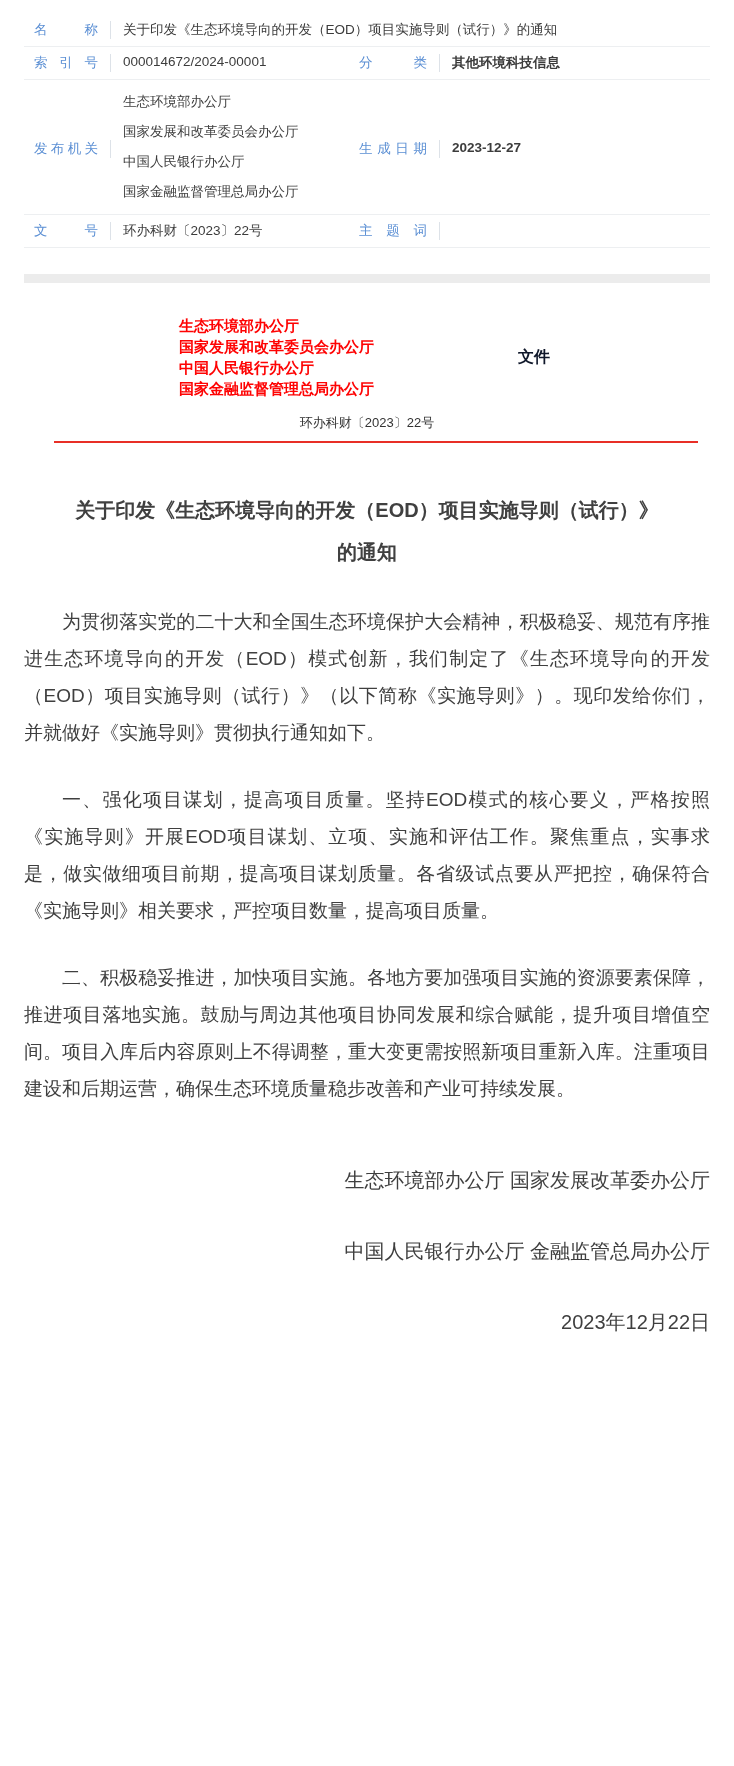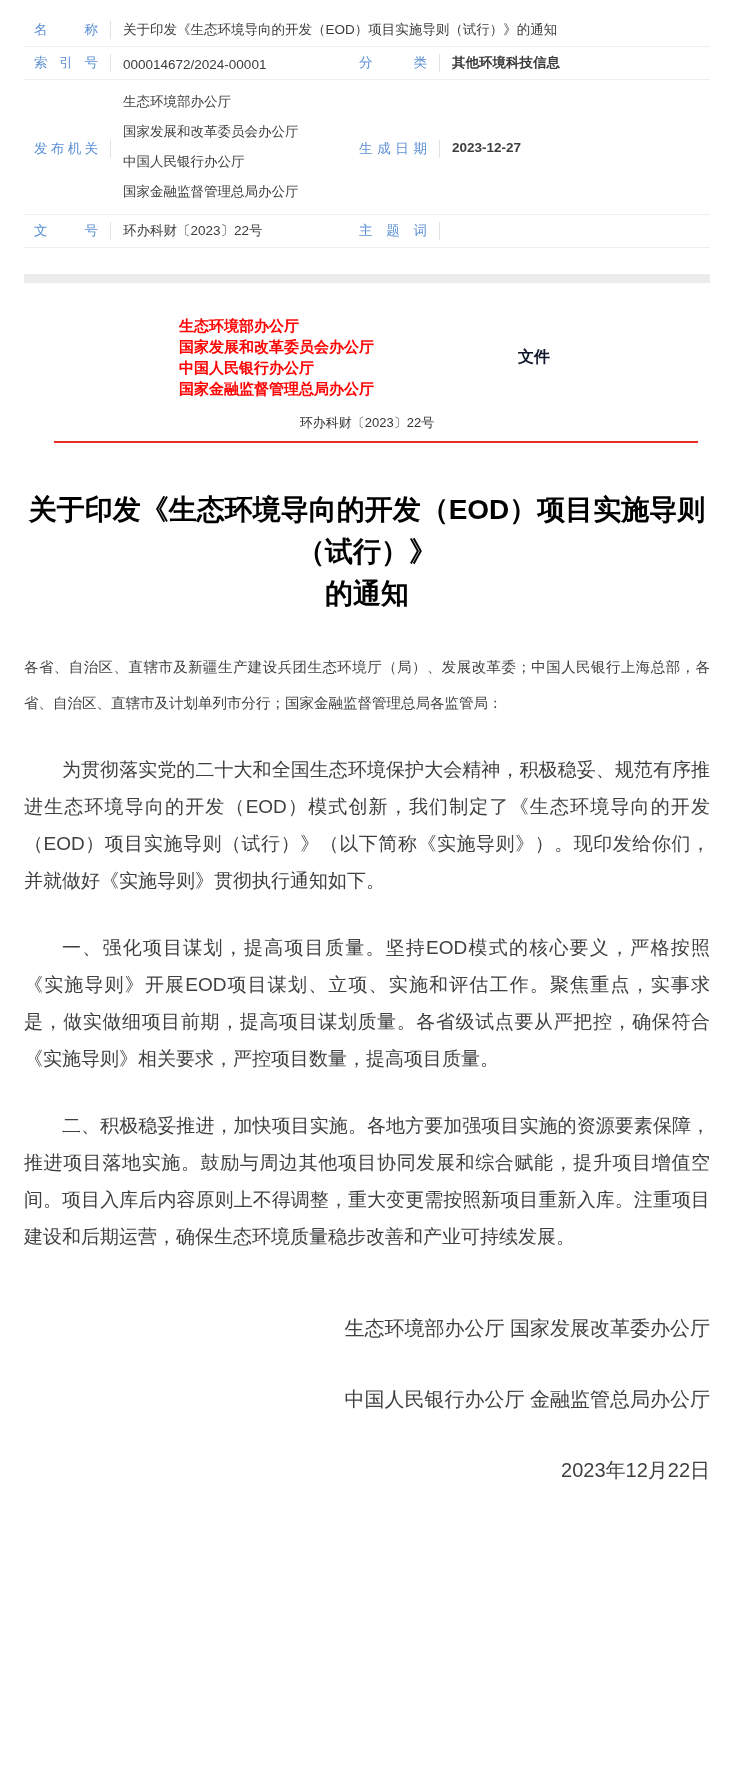--- a/index.html
+++ b/index.html
@@ -2,42 +2,42 @@
 <html><head>
 <meta charset="utf-8">
 <style>
   * { margin:0; padding:0; box-sizing:border-box; }
   html,body { width:734px; background:#fff; }
   body { height:1766px; overflow:hidden; font-family:"Liberation Sans",sans-serif; color:#3d3d3d; }
   .page { padding:14px 24px 0 24px; }
 
   
   .meta { width:100%; }
-  .m-row { display:flex; align-items:flex-end; border-bottom:1px solid #edeff1; padding:7px 0; font-size:13.5px; }
+  .m-row { display:flex; align-items:flex-start; border-bottom:1px solid #edeff1; padding:7px 0; font-size:13.5px; }
   .m-row.multi { align-items:center; }
   .m-label { color:#5b8fd4; width:64px; flex:none; margin-left:10px; text-align:justify; text-align-last:justify; }
   .m-label.c2 { width:68px; }
   .m-sep { width:1px; height:18px; background:#dde2e8; margin:0 12px; flex:none; }
   .m-row.multi .m-sep, .m-row.multi .m-label { margin-top:3px; }
   .m-value { color:#3c3c3c; flex:1; }
   .m-value.v2 { flex:none; width:258px;font-weight:bold; }
   .issuer-lines { flex:1; }
   .issuer-lines div { line-height:30px; }
   .gray-bar { height:9px; background:#ececec; margin-top:26px; }
 
   
   .letterhead { display:flex; align-items:center; margin-top:32px; }
   .lh-left { margin-left:155px; }
   .lh-left div { color:#fe0303; font-weight:bold; font-size:15px; line-height:21px; }
   .lh-right { margin-left:auto; margin-right:160px; color:#0f172a; font-weight:bold; font-size:16px; }
   .lh-docno { text-align:center; font-size:13px; color:#333; margin-top:15px; }
   .red-rule { height:2px; background:#e82f26; margin:9px 12px 0 30px; }
 
   
-  .title { margin-top:46px; text-align:center; font-size:28px; font-weight:bold; color:#000000; line-height:42px; }
+  .title { margin-top:46px; text-align:center; font-size:20px; font-weight:bold; color:#404040; line-height:42px; }
   .salutation { margin-top:34px; font-size:14.5px; line-height:36px; color:#3f3f3f; text-align:justify; }
   .para { margin-top:30px; font-size:19px; line-height:37px; color:#3f3f3f; text-indent:2em; text-align:justify; }
   .sig { text-align:right; font-size:20px; color:#3f3f3f; margin-top:44px; }
   .sig.first { margin-top:60px; }
 </style>
 </head>
 <body>
 
 <div class="page">
 
@@ -90,21 +90,20 @@
     <div class="lh-right">文件</div>
   </div>
   <div class="lh-docno">环办科财〔2023〕22号</div>
   <div class="red-rule"></div>
 
   <div class="title">
     <div>关于印发《生态环境导向的开发（EOD）项目实施导则（试行）》</div>
     <div>的通知</div>
   </div>
 
-  <div class="salutation">各省、自治区、直辖市及新疆生产建设兵团生态环境厅（局）、发展改革委；中国人民银行上海总部，各省、自治区、直辖市及计划单列市分行；国家金融监督管理总局各监管局：</div>
 
   <p class="para">为贯彻落实党的二十大和全国生态环境保护大会精神，积极稳妥、规范有序推进生态环境导向的开发（EOD）模式创新，我们制定了《生态环境导向的开发（EOD）项目实施导则（试行）》（以下简称《实施导则》）。现印发给你们，并就做好《实施导则》贯彻执行通知如下。</p>
   <p class="para">一、强化项目谋划，提高项目质量。坚持EOD模式的核心要义，严格按照《实施导则》开展EOD项目谋划、立项、实施和评估工作。聚焦重点，实事求是，做实做细项目前期，提高项目谋划质量。各省级试点要从严把控，确保符合《实施导则》相关要求，严控项目数量，提高项目质量。</p>
   <p class="para">二、积极稳妥推进，加快项目实施。各地方要加强项目实施的资源要素保障，推进项目落地实施。鼓励与周边其他项目协同发展和综合赋能，提升项目增值空间。项目入库后内容原则上不得调整，重大变更需按照新项目重新入库。注重项目建设和后期运营，确保生态环境质量稳步改善和产业可持续发展。</p>
 
   <div class="sig first">生态环境部办公厅 国家发展改革委办公厅</div>
   <div class="sig">中国人民银行办公厅 金融监管总局办公厅</div>
   <div class="sig">2023年12月22日</div>
 
 </div>

